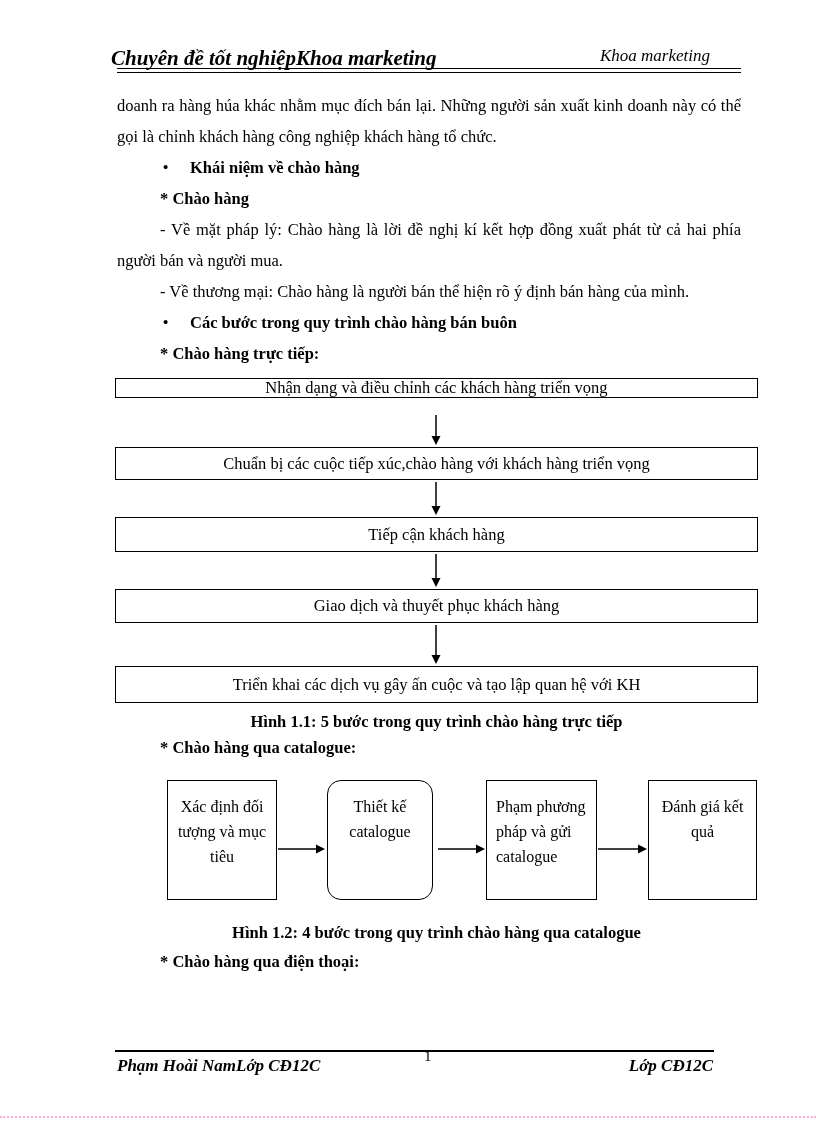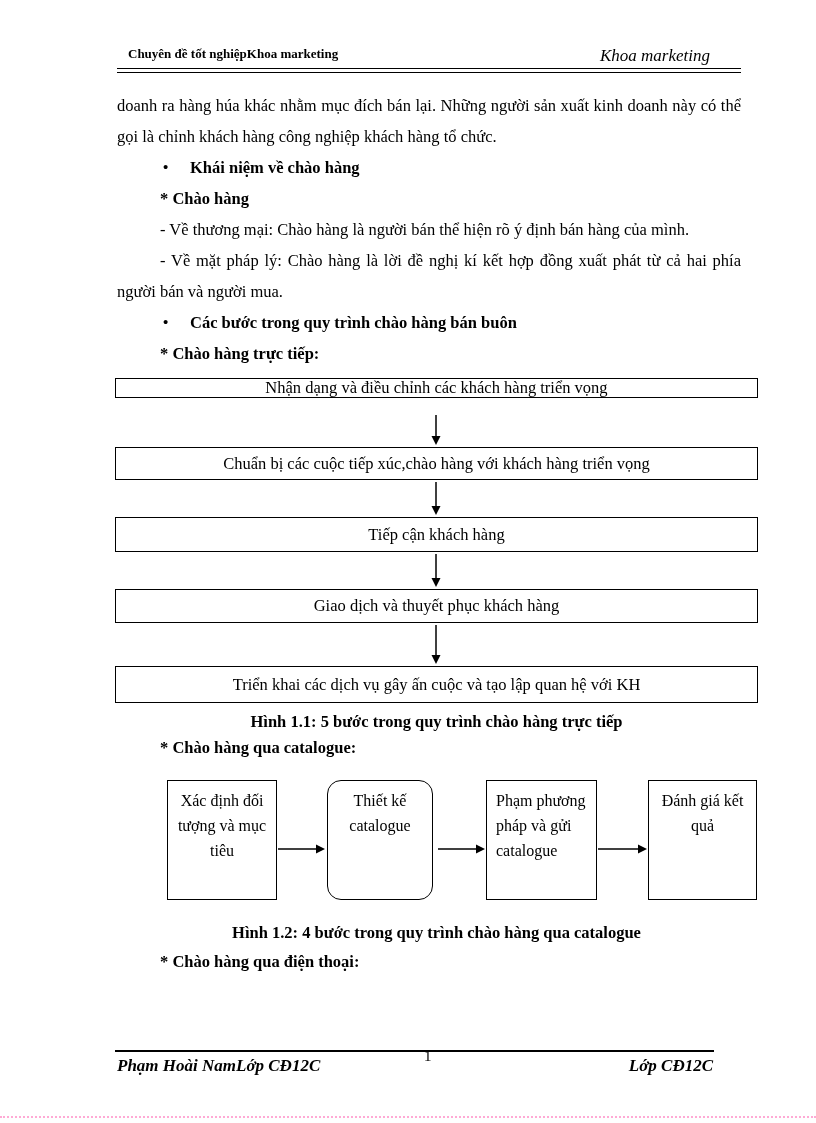--- a/index.html
+++ b/index.html
@@ -7,21 +7,21 @@
     position: relative;
     width: 816px;
     height: 1123px;
     background: #ffffff;
     font-family: "Liberation Serif", "DejavU Serif", serif;
     color: #000000;
     overflow: hidden;
   }
 
   
-  .hdr-left  { position: absolute; left: 128px; top: 46px; font-size: 13px; font-weight: bold; white-space: nowrap; }
+  .hdr-left  { position: absolute; left: 111px; top: 46px; font-size: 21px; font-weight: bold; font-style: italic; white-space: nowrap; }
   .hdr-right { position: absolute; right: 106px; top: 46px; font-size: 17px; font-weight: normal; font-style: italic; white-space: nowrap; }
   .hdr-rule  { position: absolute; left: 117px; top: 68px; width: 624px; height: 3px;
                border-top: 1.4px solid #000; border-bottom: 1px solid #000; }
 
   
   .bodytext { position: absolute; left: 117px; top: 90px; width: 624px;
               font-size: 16.5px; line-height: 31px; }
   .bodytext p { margin: 0; }
   .p-justify { text-align: justify; }
   .p-indent  { text-indent: 43px; }
@@ -41,21 +41,21 @@
   
   .caption { position: absolute; left: 115px; width: 643px; text-align: center;
              font-weight: bold; font-size: 16.5px; white-space: nowrap; }
   .subhead { position: absolute; left: 160px; font-weight: bold; font-size: 16.5px; white-space: nowrap; }
 
   
   .cbox {
     position: absolute; top: 780px; height: 120px;
     border: 1.5px solid #000; box-sizing: border-box;
     font-size: 16px; line-height: 25px; text-align: center;
-    padding-top: 7px;
+    padding-top: 13px;
   }
   .cbox.align-left { text-align: left; padding-left: 9px; padding-right: 3px; }
 
   
   .ftr-rule  { position: absolute; left: 115px; top: 1050px; width: 599px; height: 2px; background: #000; }
   .ftr-left  { position: absolute; left: 117px; top: 1056px; font-size: 17px; font-weight: bold; font-style: italic; white-space: nowrap; }
   .ftr-page  { position: absolute; left: 424px; top: 1048px; font-size: 15px; }
   .ftr-right { position: absolute; right: 103px; top: 1056px; font-size: 17px; font-weight: bold; font-style: italic; white-space: nowrap; }
 
   .page-break-dots { position: absolute; left: 0; top: 1116px; width: 816px;
@@ -67,22 +67,22 @@
 <div class="page">
 
   <div class="hdr-left">Chuyên đề tốt nghiệpKhoa marketing</div>
   <div class="hdr-right">Khoa marketing</div>
   <div class="hdr-rule"></div>
 
   <div class="bodytext">
     <p class="p-justify">doanh ra hàng húa khác nhằm mục đích bán lại. Những người sản xuất kinh doanh này có thể gọi là chỉnh khách hàng công nghiệp khách hàng tổ chức.</p>
     <p class="p-bullet"><span class="bmark">•</span><span>Khái niệm về chào hàng</span></p>
     <p class="p-sub">* Chào hàng</p>
+    <p class="p-justify p-indent">- Về mặt pháp lý: Chào hàng là lời đề nghị kí kết hợp đồng xuất phát từ cả hai phía người bán và người mua.</p>
     <p class="p-justify p-indent">- Về thương mại: Chào hàng là người bán thể hiện rõ ý định bán hàng của mình.</p>
-    <p class="p-justify p-indent">- Về mặt pháp lý: Chào hàng là lời đề nghị kí kết hợp đồng xuất phát từ cả hai phía người bán và người mua.</p>
     <p class="p-bullet"><span class="bmark">•</span><span>Các bước trong quy trình chào hàng bán buôn</span></p>
     <p class="p-sub">* Chào hàng trực tiếp:</p>
   </div>
 
   <div class="fbox" style="top:378px;height:20px;">Nhận dạng và điều chỉnh các khách hàng triển vọng</div>
   <svg class="varrow" style="left:429px;top:415px;" width="14" height="30">
     <line x1="7" y1="0" x2="7" y2="22" stroke="#000" stroke-width="1.5"></line>
     <polygon points="2.5,21 11.5,21 7,30" fill="#000"></polygon>
   </svg>
   <div class="fbox" style="top:447px;height:33px;">Chuẩn bị các cuộc tiếp xúc,chào hàng với khách hàng triển vọng</div>

